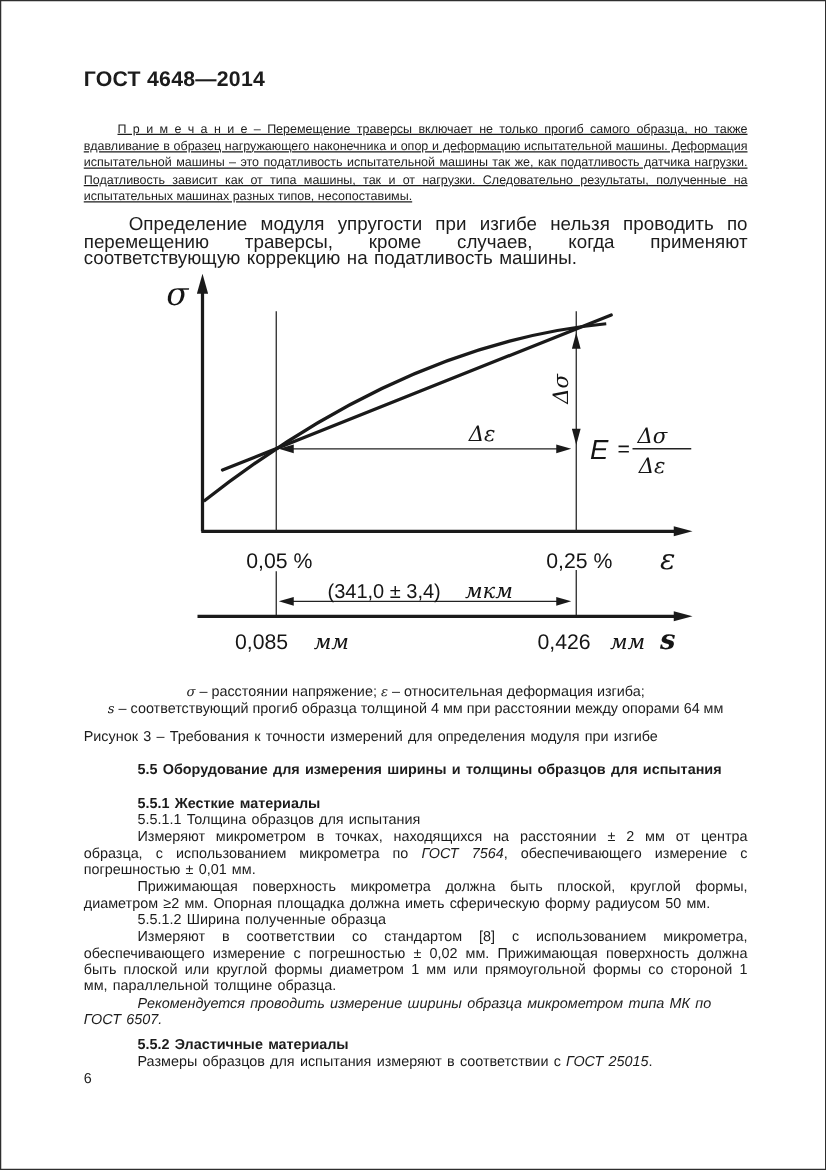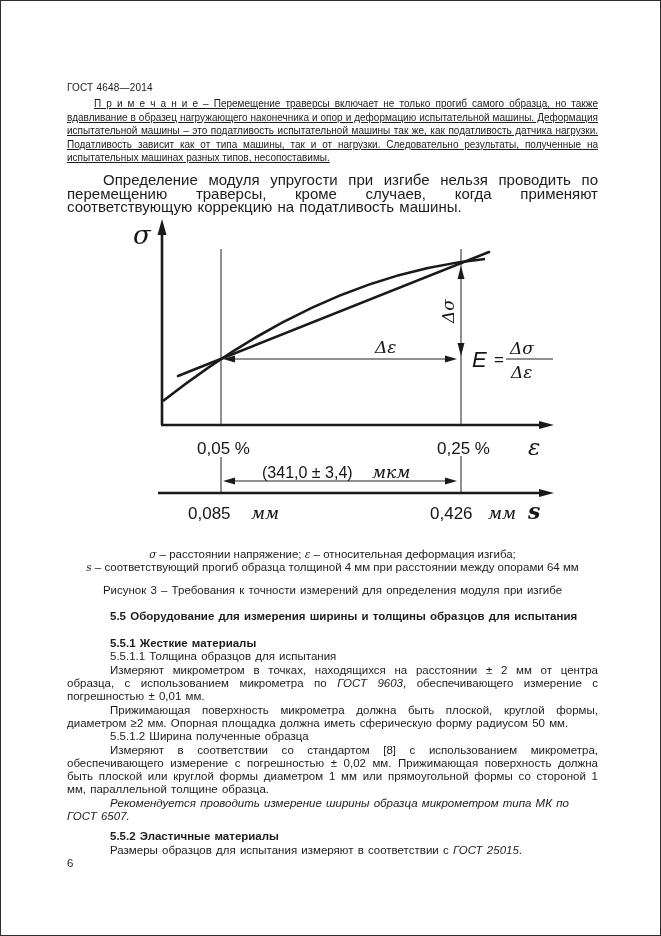--- a/index.html
+++ b/index.html
@@ -9,21 +9,21 @@
     background:#ffffff;
     box-sizing:border-box;
     border:1px solid #2e2e2e;
     font-family:"Liberation Sans",sans-serif;
     color:#1c1c1c;
     overflow:hidden;
   }
   .abs{position:absolute;}
   .doc-number{
     left:66px;top:53px;
-    font-size:10px;font-weight:normal;letter-spacing:.2px;margin-top:28px;
+    font-size:17px;font-weight:bold;letter-spacing:.2px;
   }
   .note{
     left:66px;top:86px;width:531px;
     font-size:10px;line-height:13.6px;
     text-align:justify;text-indent:27px;text-decoration:underline;
   }
   .intro{
     left:66px;top:157px;width:531px;
     font-size:15px;line-height:13.6px;word-spacing:1px;
     text-align:justify;text-indent:36px;
@@ -33,21 +33,21 @@
   .math{font-family:"DejaVu Serif",serif;font-style:italic;}
   .below{
     left:66px;top:547px;width:531px;
     font-size:11.5px;line-height:13.3px;word-spacing:1px;
   }
   .below p,.below h3{margin:0;padding:0;font-size:11.5px;line-height:13.3px;}
   .legend-line{
     font-size:10px;line-height:14px;text-align:center;word-spacing:0;
   }
   .legend-line .sym{font-family:"DejaVu Serif",serif;font-style:italic;font-size:10.5px;}
-  .fig-caption{text-align:center;margin-top:9px !important;}
+  .fig-caption{margin-top:9px !important;}
   .h-bold{font-weight:bold;}
   .indent{text-indent:43px;}
   .just{text-align:justify;}
   .mt13{margin-top:13px !important;}
   .mt14{margin-top:14px !important;}
   .mt7{margin-top:7px !important;}
   .ital{font-style:italic;}
   .page-number{left:66px;top:856px;font-size:11.5px;}
 </style>
 </head>
@@ -119,21 +119,21 @@
 
   <div class="abs below">
     <p class="legend-line"><span class="sym">σ</span><span> – расстоянии напряжение; </span><span class="sym">ε</span><span> – относительная деформация изгиба;</span></p>
     <p class="legend-line"><span class="sym">s</span><span> – соответствующий прогиб образца толщиной 4 мм при расстоянии между опорами 64 мм</span></p>
 
     <p class="fig-caption">Рисунок 3 – Требования к точности измерений для определения модуля при изгибе</p>
 
     <h3 class="h-bold indent mt13">5.5 Оборудование для измерения ширины и толщины образцов для испытания</h3>
     <h3 class="h-bold indent mt14">5.5.1 Жесткие материалы</h3>
     <p class="indent">5.5.1.1 Толщина образцов для испытания</p>
-    <p class="indent just"><span>Измеряют микрометром в точках, находящихся на расстоянии ± 2 мм от центра образца, с использованием микрометра по </span><span class="ital">ГОСТ 9603</span><span>, обеспечивающего измерение с погрешностью ± 0,01 мм.</span></p>
+    <p class="indent just"><span>Измеряют микрометром в точках, находящихся на расстоянии ± 2 мм от центра образца, с использованием микрометра по </span><span class="ital">ГОСТ 7564</span><span>, обеспечивающего измерение с погрешностью ± 0,01 мм.</span></p>
     <p class="indent just">Прижимающая поверхность микрометра должна быть плоской, круглой формы, диаметром ≥2 мм. Опорная площадка должна иметь сферическую форму радиусом 50 мм.</p>
     <p class="indent">5.5.1.2 Ширина полученные образца</p>
     <p class="indent just">Измеряют в соответствии со стандартом [8] с использованием микрометра, обеспечивающего измерение с погрешностью ± 0,02 мм. Прижимающая поверхность должна быть плоской или круглой формы диаметром 1 мм или прямоугольной формы со стороной 1 мм, параллельной толщине образца.</p>
     <p class="indent ital">Рекомендуется проводить измерение ширины образца микрометром типа МК по ГОСТ 6507.</p>
     <h3 class="h-bold indent mt7">5.5.2 Эластичные материалы</h3>
     <p class="indent"><span>Размеры образцов для испытания измеряют в соответствии с </span><span class="ital">ГОСТ 25015</span><span>.</span></p>
   </div>
 
   <div class="abs page-number">6</div>
 

